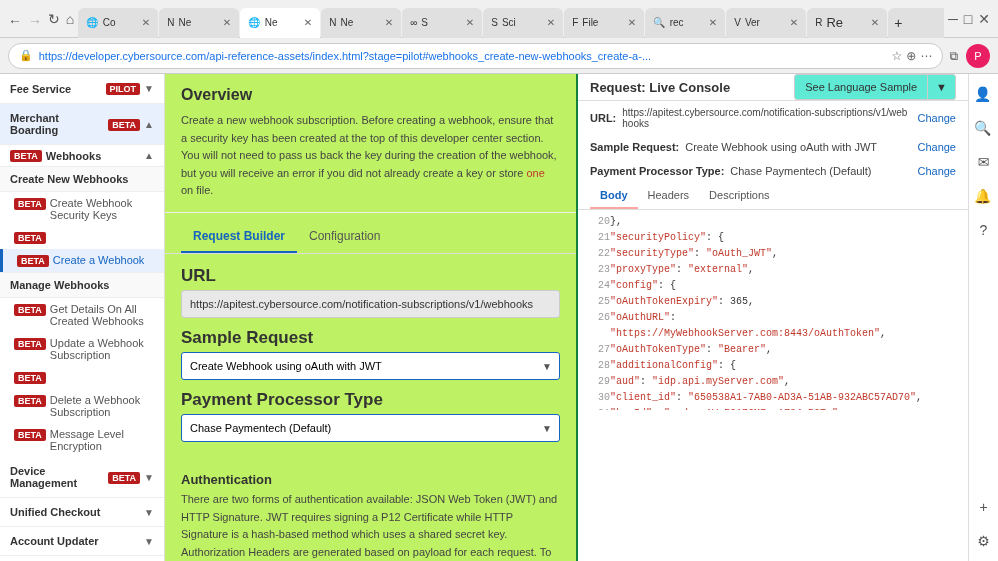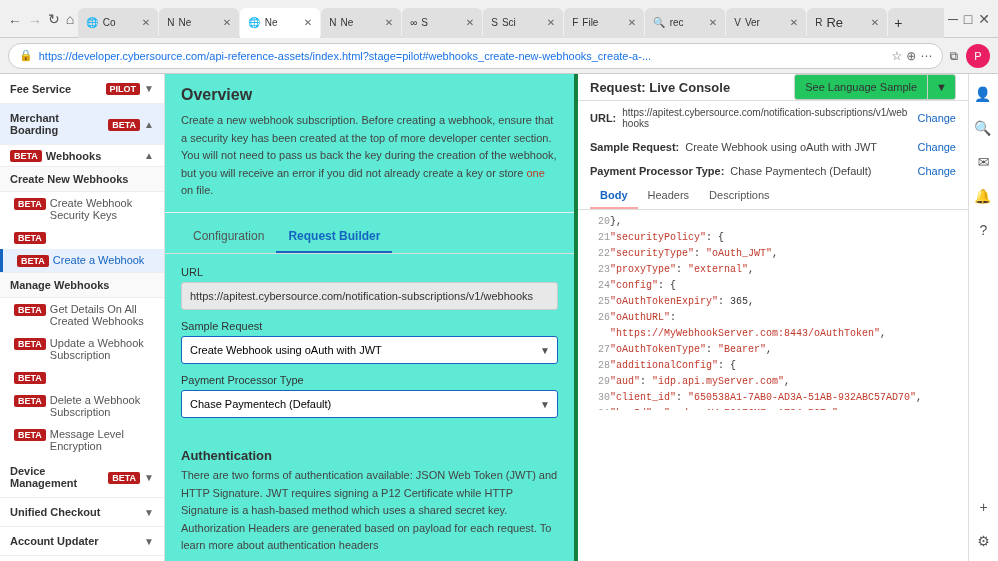--- a/index.html
+++ b/index.html
@@ -30,45 +30,45 @@
     .sidebar-item.active { color: #1565c0; }
     .beta-badge { background: #b91c1c; color: white; font-size: 9px; font-weight: 700; padding: 1px 4px; border-radius: 2px; flex-shrink: 0; margin-top: 1px; }
     .sidebar-sub-header { padding: 6px 10px; font-size: 11px; font-weight: 700; color: #333; background: #f9f9f9; border-bottom: 1px solid #eee; border-top: 1px solid #eee; }
 
     
     .right-sidebar { width: 30px; background: white; border-left: 1px solid #ddd; display: flex; flex-direction: column; align-items: center; padding: 8px 0; gap: 10px; }
     .right-sidebar-icon { font-size: 14px; color: #555; cursor: pointer; padding: 4px; }
 
     
     .main-content { flex: 1; display: flex; overflow: hidden; }
-    .left-panel { flex: 1; overflow-y: auto; background: #5eead4; border-right: 4px solid #15803d; }
+    .left-panel { flex: 1; overflow-y: auto; background: #bef264; border-right: 2px solid #15803d; }
     .right-panel { width: 390px; background: white; overflow-y: auto; flex-shrink: 0; }
 
     
     .overview-header { padding: 12px 16px 8px; font-size: 16px; font-weight: 600; color: #333; }
     .overview-text { padding: 0 16px 12px; font-size: 11px; line-height: 1.6; color: #444; border-bottom: 1px solid #eee; }
 
     
     .panel-tabs { display: flex; padding: 0 16px; border-bottom: 1px solid #ddd; margin-top: 8px; }
     .panel-tab { padding: 8px 12px; font-size: 12px; cursor: pointer; color: #555; border-bottom: 2px solid transparent; }
     .panel-tab.active { color: #1565c0; border-bottom: 2px solid #1565c0; font-weight: 600; }
 
     
     .form-section { padding: 12px 16px; }
-    .form-label { font-size: 11px; font-weight: 400; color: #333; margin-bottom: 4px; }
+    .form-label { font-size: 17px; font-weight: 700; color: #333; margin-bottom: 4px; }
     .form-input { width: 100%; height: 28px; border: 1px solid #ccc; border-radius: 3px; padding: 0 8px; font-size: 11px; color: #333; margin-bottom: 10px; }
     .select-wrapper { position: relative; margin-bottom: 10px; }
     .select-wrapper select { width: 100%; height: 28px; border: 1px solid #1565c0; border-radius: 3px; padding: 0 8px; font-size: 11px; appearance: none; background: white; }
     .select-wrapper .dropdown-arrow { position: absolute; right: 8px; top: 50%; transform: translateY(-50%); font-size: 10px; color: #555; pointer-events: none; }
     .url-input { background: #e8e8e8; }
 
     
     .right-panel-header { padding: 0 12px; display: flex; align-items: center; justify-content: space-between; border-bottom: 1px solid #ddd; }
     .right-panel-title { font-size: 13px; font-weight: 600; color: #333; }
-    .see-language-btn { display: flex; align-items: center; border: 1px solid #ccc; border-radius: 3px; font-size: 11px; cursor: pointer; background: #22c55e; }
+    .see-language-btn { display: flex; align-items: center; border: 1px solid #ccc; border-radius: 3px; font-size: 11px; cursor: pointer; background: #5eead4; }
     .see-language-btn span { padding: 4px 10px; }
     .see-language-btn .divider { width: 1px; background: #ccc; height: 24px; }
     .see-language-btn .arrow { padding: 4px 8px; }
 
     .info-row { padding: 6px 12px; display: flex; align-items: center; font-size: 11px; gap: 6px; }
     .info-label { font-weight: 600; color: #333; flex-shrink: 0; }
     .info-value { color: #444; flex: 1; word-break: break-all; }
     .change-link { color: #1565c0; text-decoration: none; cursor: pointer; flex-shrink: 0; font-size: 11px; }
 
     
@@ -259,28 +259,28 @@
       <span>Account Updater</span>
       <span class="chevron">▼</span>
     </div>
   </div>
 
   <div class="main-content">
 
     <div class="left-panel">
       <div class="overview-header">Overview</div>
       <div class="overview-text">
-        <span>Create a new webhook subscription. Before creating a webhook, ensure that a security key has been created at the top of more developer center section.</span>
+        <span>Create a new webhook subscription. Before creating a webhook, ensure that a security key has been created at the top of this developer center section.</span>
         <br>
         <span>You will not need to pass us back the key during the creation of the webhook, but you will receive an error if you did not already create a key or store <span style="color:#c0392b;">one</span> on file.</span>
       </div>
 
       <div class="panel-tabs">
+        <div class="panel-tab active">Request Builder</div>
         <div class="panel-tab">Configuration</div>
-        <div class="panel-tab active">Request Builder</div>
       </div>
 
 
       <div class="form-section">
         <div class="form-label">URL</div>
         <input class="form-input url-input" type="text" value="https://apitest.cybersource.com/notification-subscriptions/v1/webhooks" style="">
 
         <div class="form-label">Sample Request</div>
         <div class="select-wrapper">
           <select style="border-color:#1565c0;">

